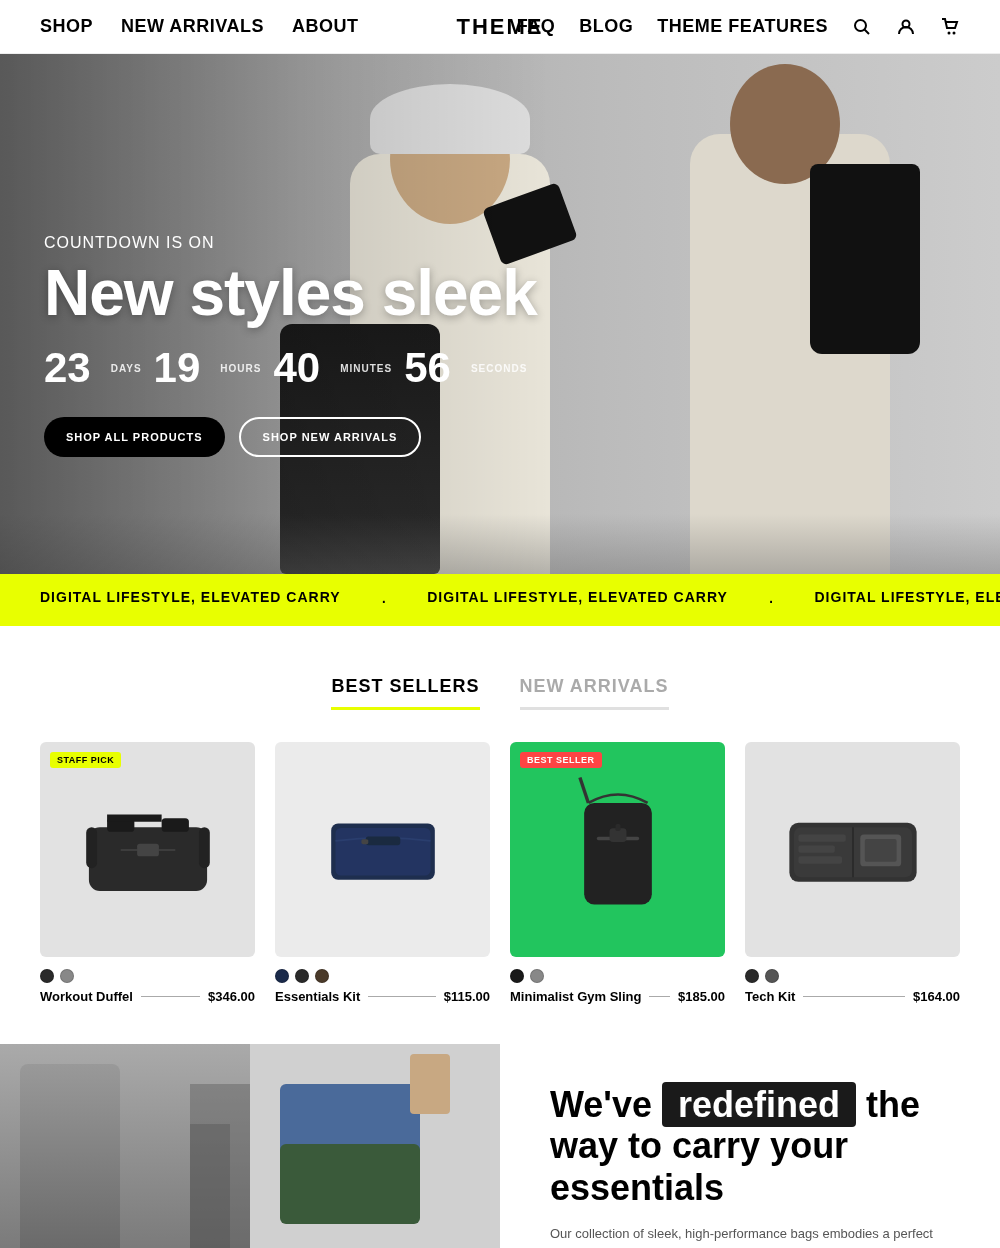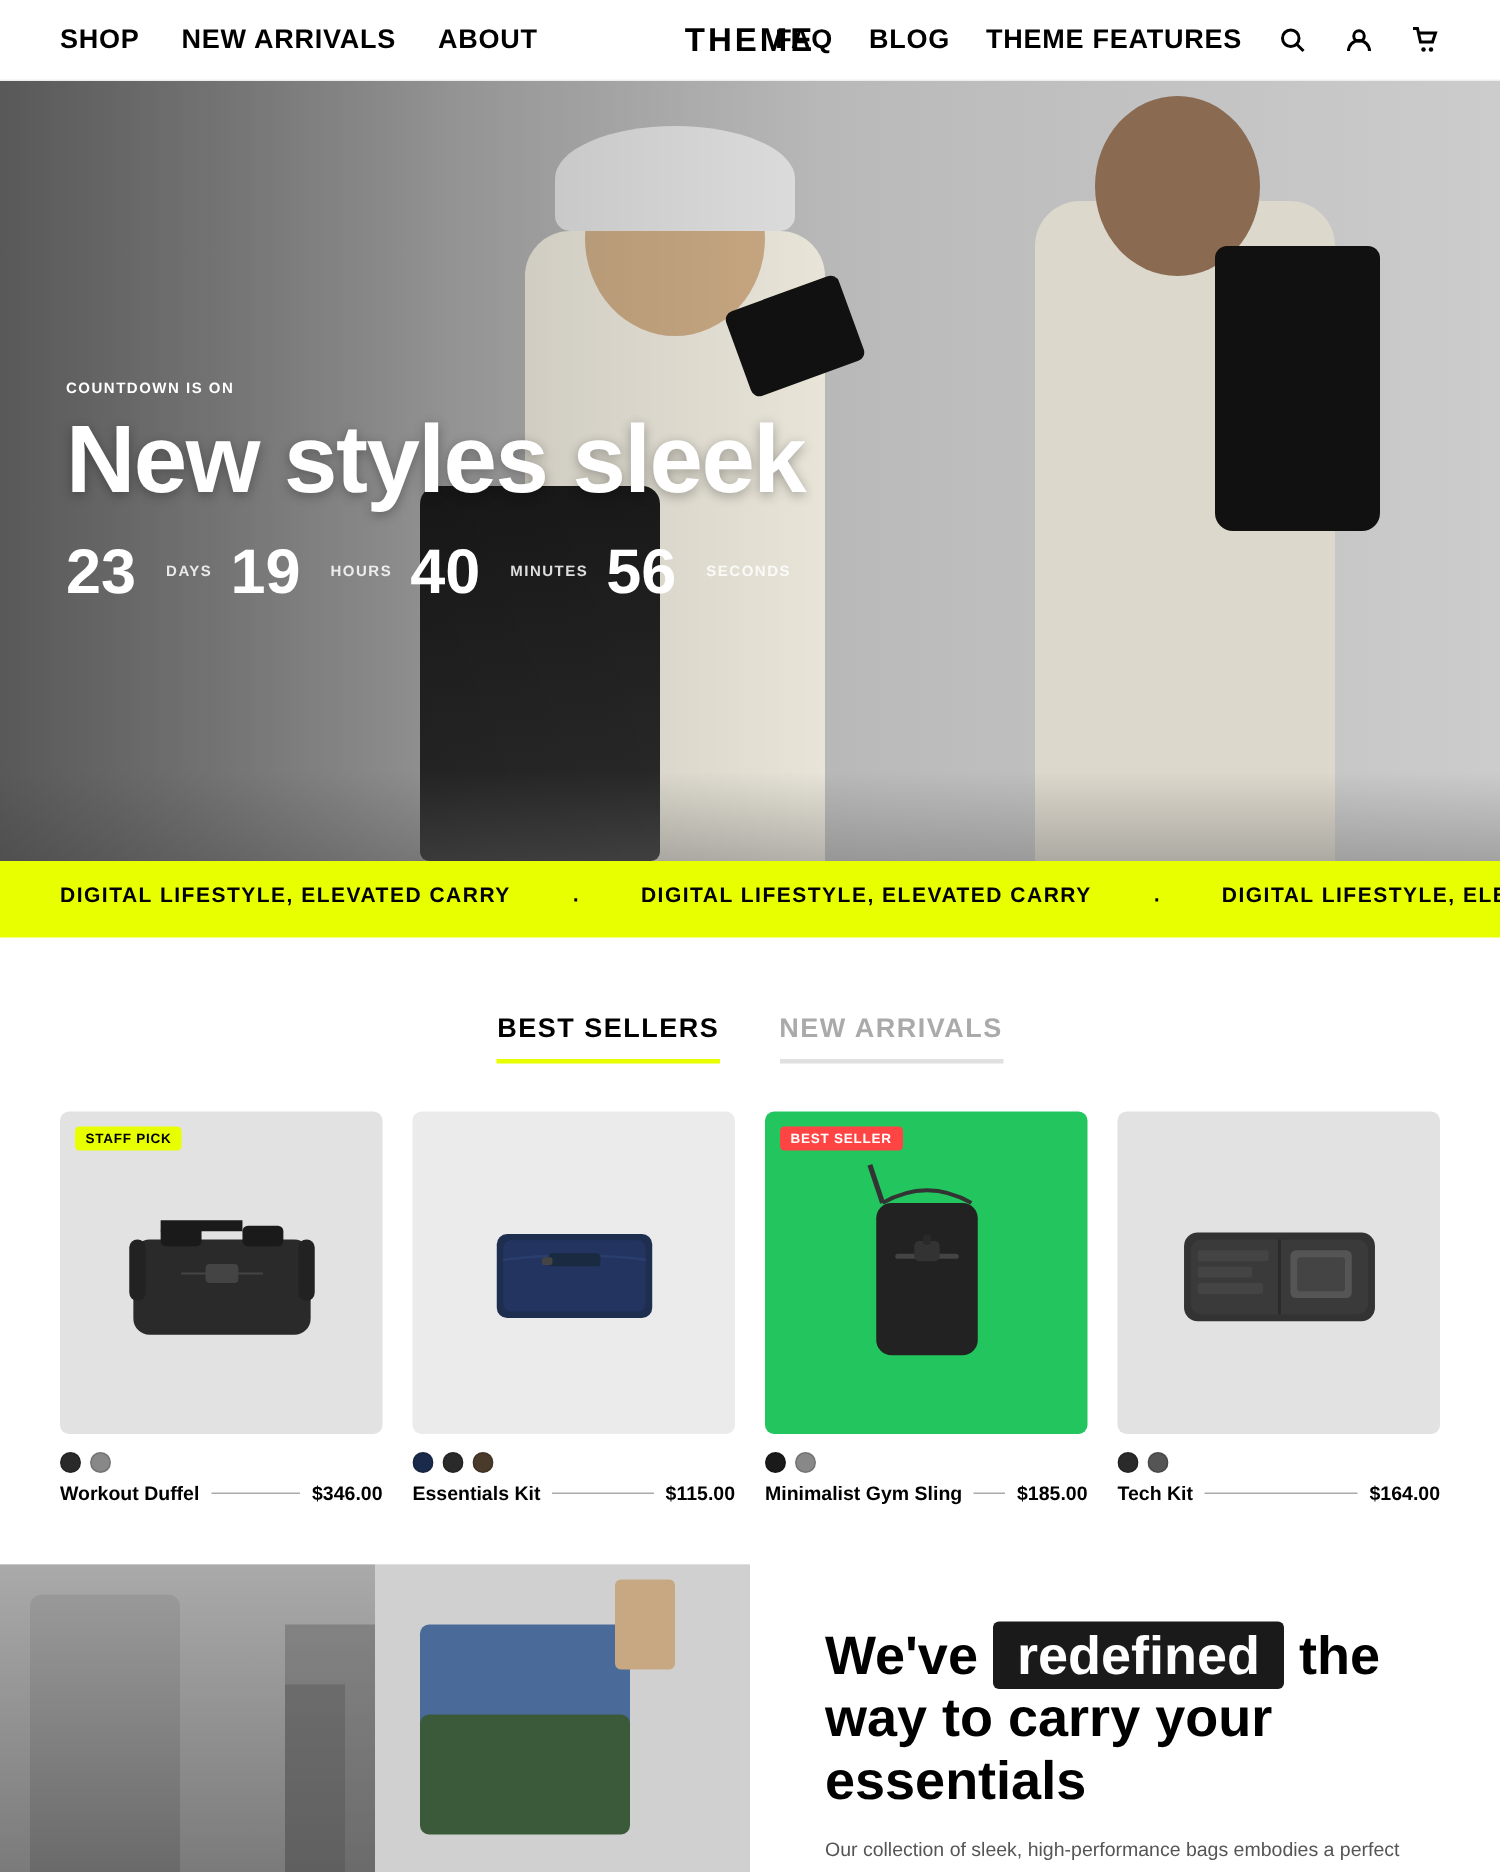--- a/index.html
+++ b/index.html
@@ -52,26 +52,25 @@
       background: linear-gradient(to right, rgba(60,60,60,0.5) 0%, rgba(120,120,120,0.2) 50%, rgba(180,180,180,0.1) 100%);
     }
     .hero-content {
       position: absolute;
       left: 44px;
       top: 180px;
       color: #fff;
       z-index: 5;
     }
     .hero-tag {
-      font-size: 10px;
-      font-weight: 700;
+      font-size: 16px;
+      font-weight: 400;
       letter-spacing: 1px;
       text-transform: uppercase;
       margin-bottom: 8px;
-      margin-top: 20px;
     }
     .hero-title {
       font-size: 64px;
       font-weight: 800;
       line-height: 1.05;
       letter-spacing: -1px;
       margin-bottom: 20px;
       text-shadow: 0 2px 8px rgba(0,0,0,0.3);
     }
     .hero-countdown {
@@ -352,20 +351,24 @@
         <span class="countdown-label">HOURS</span>
       </div>
       <div class="countdown-item">
         <span class="countdown-num">40</span>
         <span class="countdown-label">MINUTES</span>
       </div>
       <div class="countdown-item">
         <span class="countdown-num">56</span>
         <span class="countdown-label">SECONDS</span>
       </div>
+    </div>
+    <div class="hero-buttons">
+      <button class="btn-dark">SHOP ALL PRODUCTS</button>
+      <button class="btn-outline">SHOP NEW ARRIVALS</button>
     </div>
   </div>
 </div>
 
 <div class="marquee-bar">
   <div class="marquee-inner">
     <span class="marquee-item">DIGITAL LIFESTYLE, ELEVATED CARRY</span>
     <span class="marquee-dot">·</span>
     <span class="marquee-item">DIGITAL LIFESTYLE, ELEVATED CARRY</span>
     <span class="marquee-dot">·</span>

